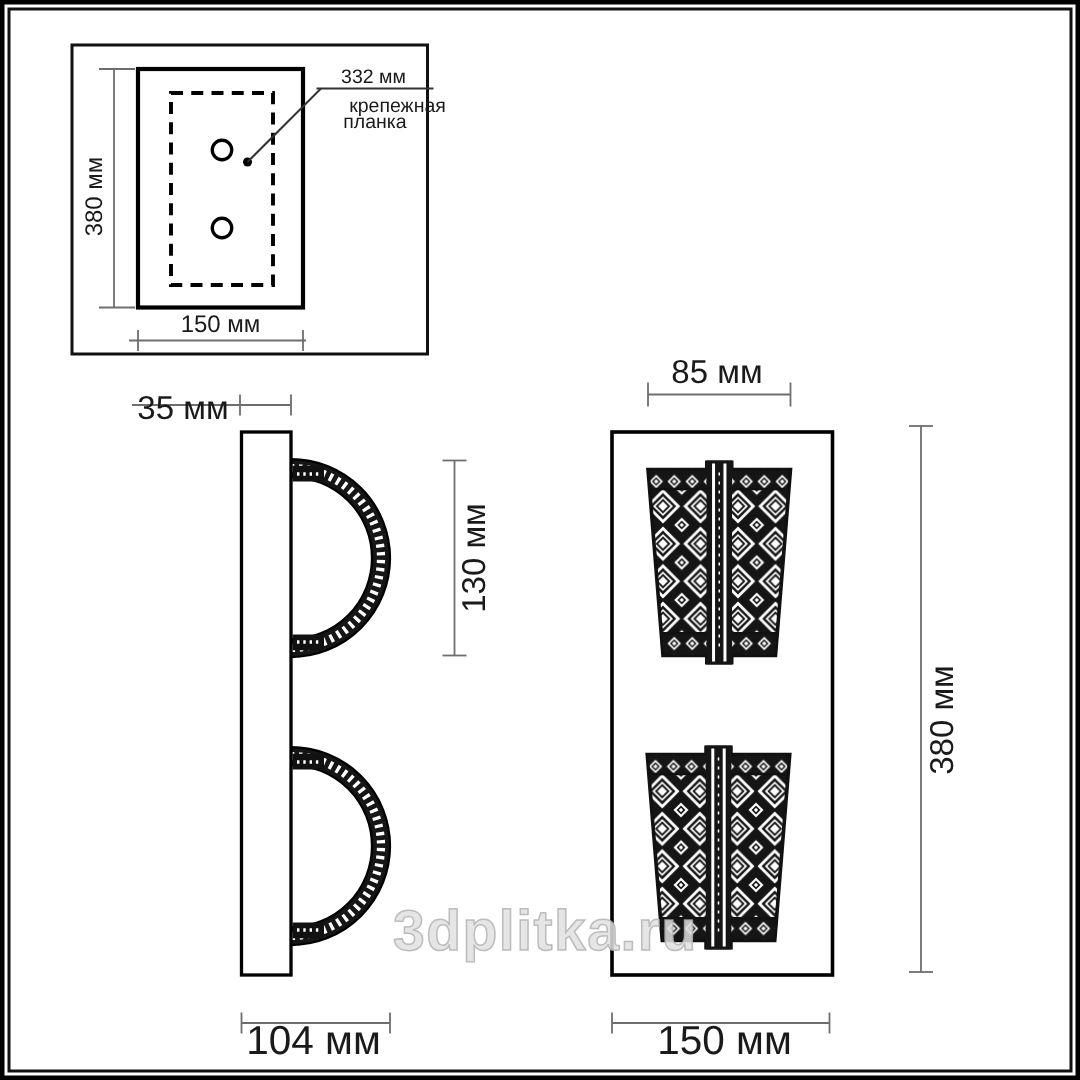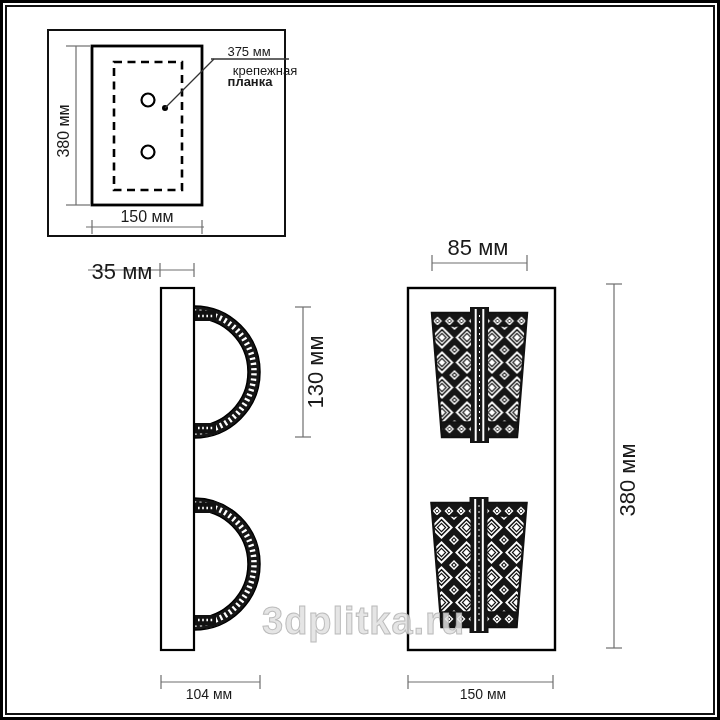--- a/index.html
+++ b/index.html
@@ -3,21 +3,21 @@
 <meta charset="utf-8">
 <style>
   html,body{margin:0;padding:0;background:#fff;width:720px;height:720px;overflow:hidden;}
   .canvas{position:relative;width:720px;height:720px;background:#fff;font-family:"Liberation Sans",sans-serif;}
   .frame-outer{position:absolute;inset:0;border:3px solid #000;pointer-events:none;z-index:6;}
   .frame-inner{position:absolute;inset:5px;border:2px solid #111;pointer-events:none;z-index:6;}
   svg.drawing{position:absolute;left:0;top:0;z-index:1;}
   .label{position:absolute;color:#1a1a1a;white-space:nowrap;transform:translate(-50%,-50%);z-index:3;line-height:1;}
   .rot{transform:translate(-50%,-50%) rotate(-90deg);}
   .dim-big{font-size:22px;}
-  .dim-bottom{font-size:14px;text-align:right;}
+  .dim-bottom{font-size:27px;text-align:right;}
   .dim-inset{font-size:16px;}
   .anno{font-size:13px;}
   .watermark{position:absolute;left:262px;top:584px;font-size:38px;letter-spacing:1px;
     color:rgba(224,224,224,0.85);-webkit-text-stroke:1px rgba(175,175,175,0.8);
     z-index:5;font-weight:bold;margin-top:16px;}
 </style>
 </head>
 <body>
 
 <div class="canvas">
@@ -113,23 +113,23 @@
       <line x1="606" y1="648" x2="622" y2="648" stroke="#6e6e6e" stroke-width="1.2"></line>
 
       <line x1="408" y1="682" x2="553" y2="682" stroke="#6e6e6e" stroke-width="1.2"></line>
       <line x1="408" y1="675" x2="408" y2="689" stroke="#6e6e6e" stroke-width="1.2"></line>
       <line x1="553" y1="675" x2="553" y2="689" stroke="#6e6e6e" stroke-width="1.2"></line>
     </g>
   </svg>
 
   <div class="label dim-inset rot" style="left:64px;top:131px;">380 мм</div>
   <div class="label dim-inset" style="left:147px;top:217px;">150 мм</div>
-  <div class="label anno" style="left:249px;top:51px;">375 мм</div>
+  <div class="label anno" style="left:249px;top:51px;">332 мм</div>
   <div class="label anno" style="left:249px;top:70px;padding-left:32px;">крепежная</div>
-  <div class="label anno" style="left:250px;top:81px;font-weight:bold;">планка</div>
+  <div class="label anno" style="left:250px;top:81px;">планка</div>
 
   <div class="label dim-big" style="left:122px;top:272px;">35 мм</div>
   <div class="label dim-big rot" style="left:316px;top:372px;">130 мм</div>
   <div class="label dim-bottom" style="left:209px;top:694px;">104 мм</div>
 
   <div class="label dim-big" style="left:478px;top:248px;text-align:right;">85 мм</div>
   <div class="label dim-big rot" style="left:628px;top:480px;">380 мм</div>
   <div class="label dim-bottom" style="left:483px;top:694px;">150 мм</div>
 
   <div class="watermark">3dplitka.ru</div>

